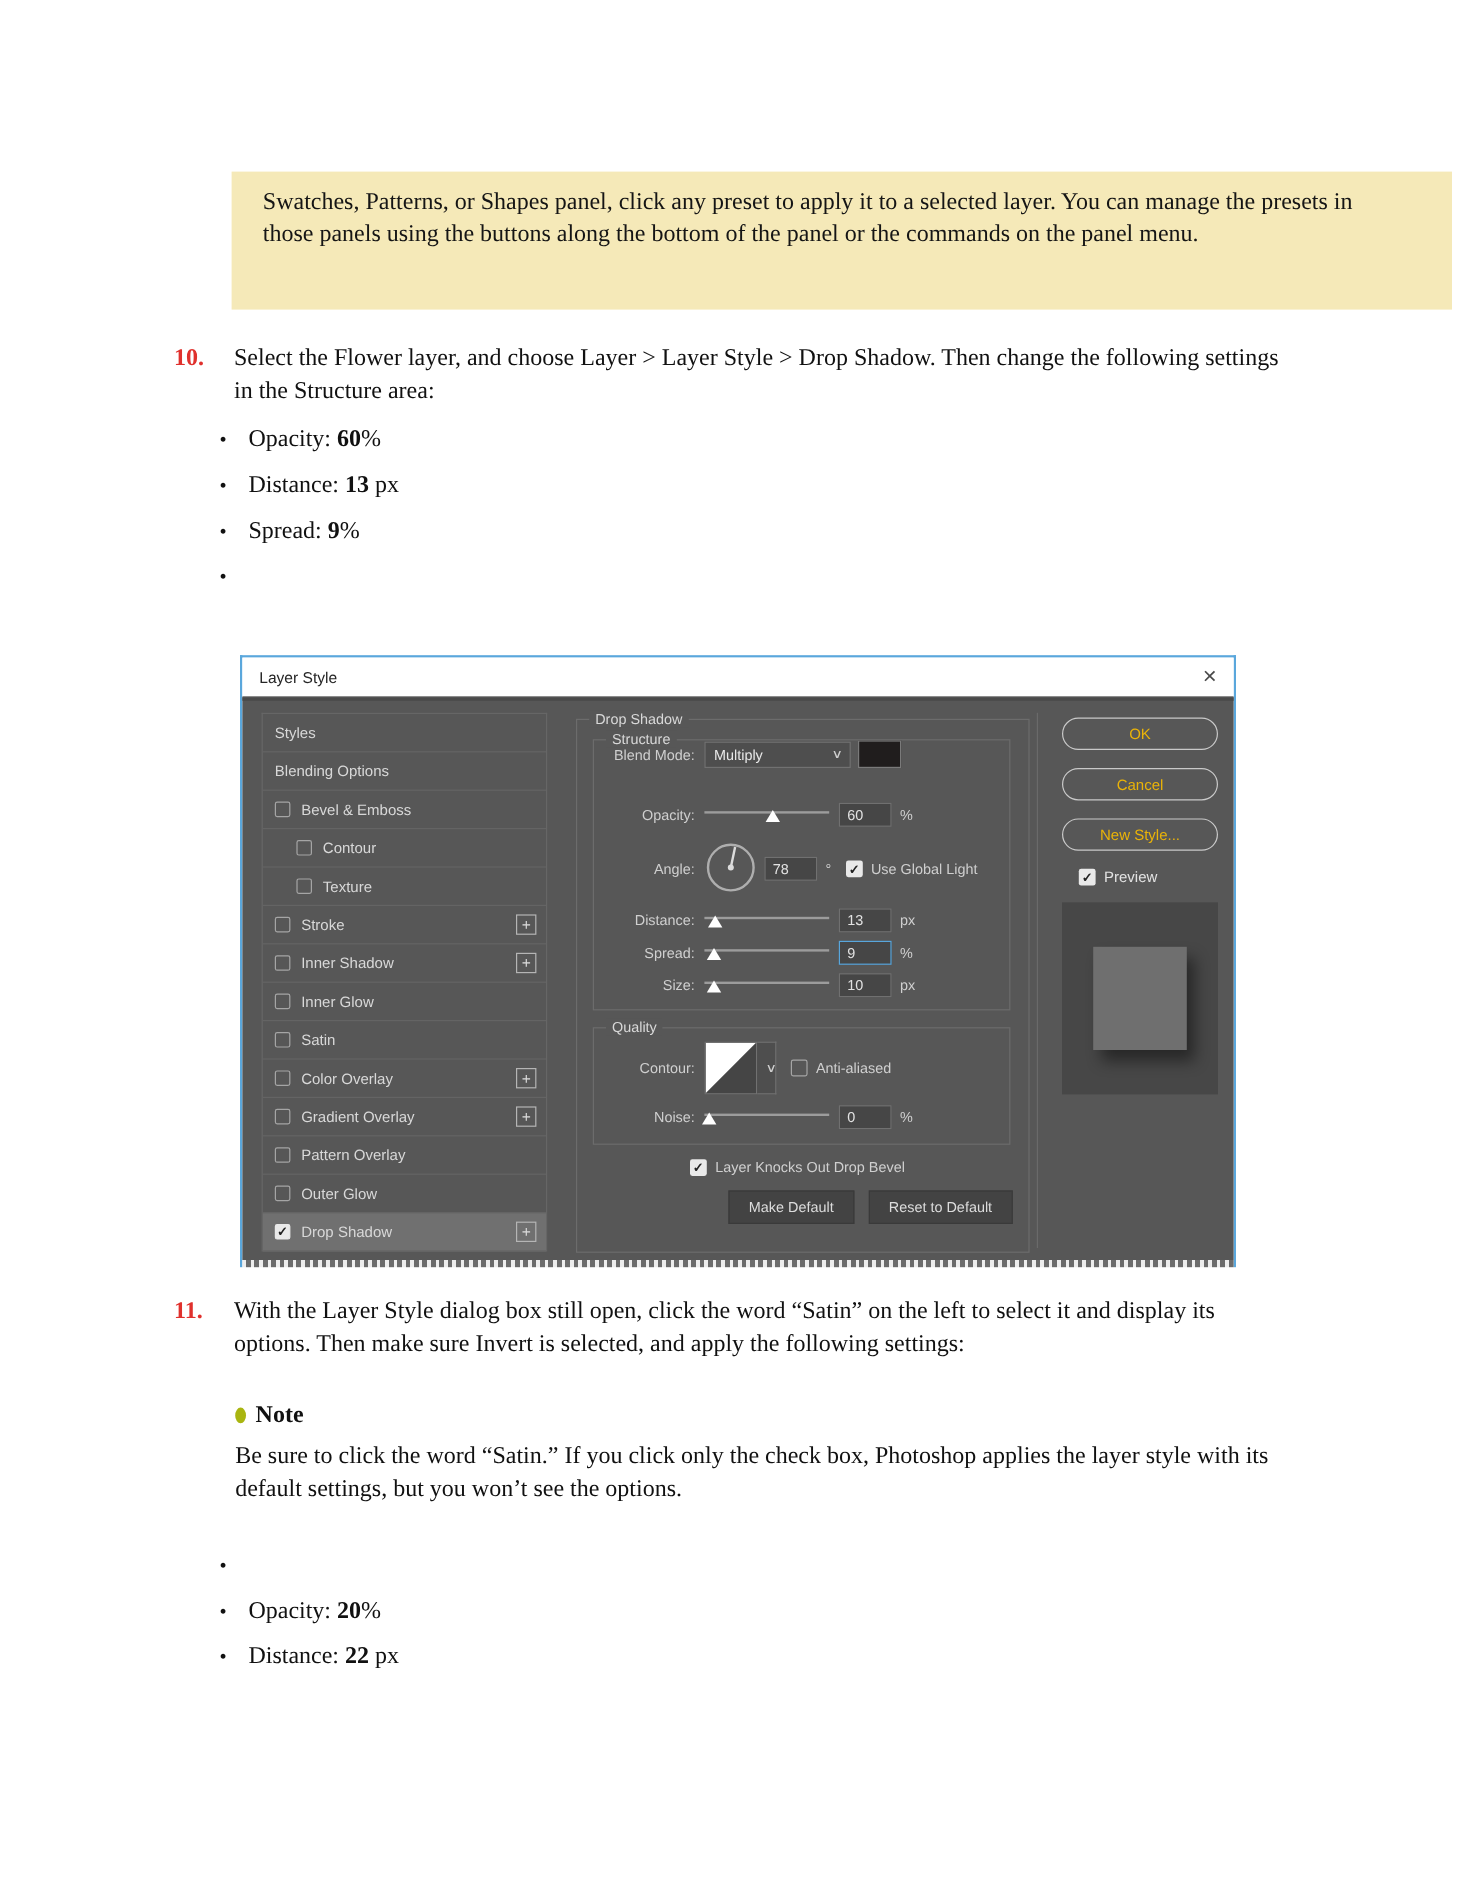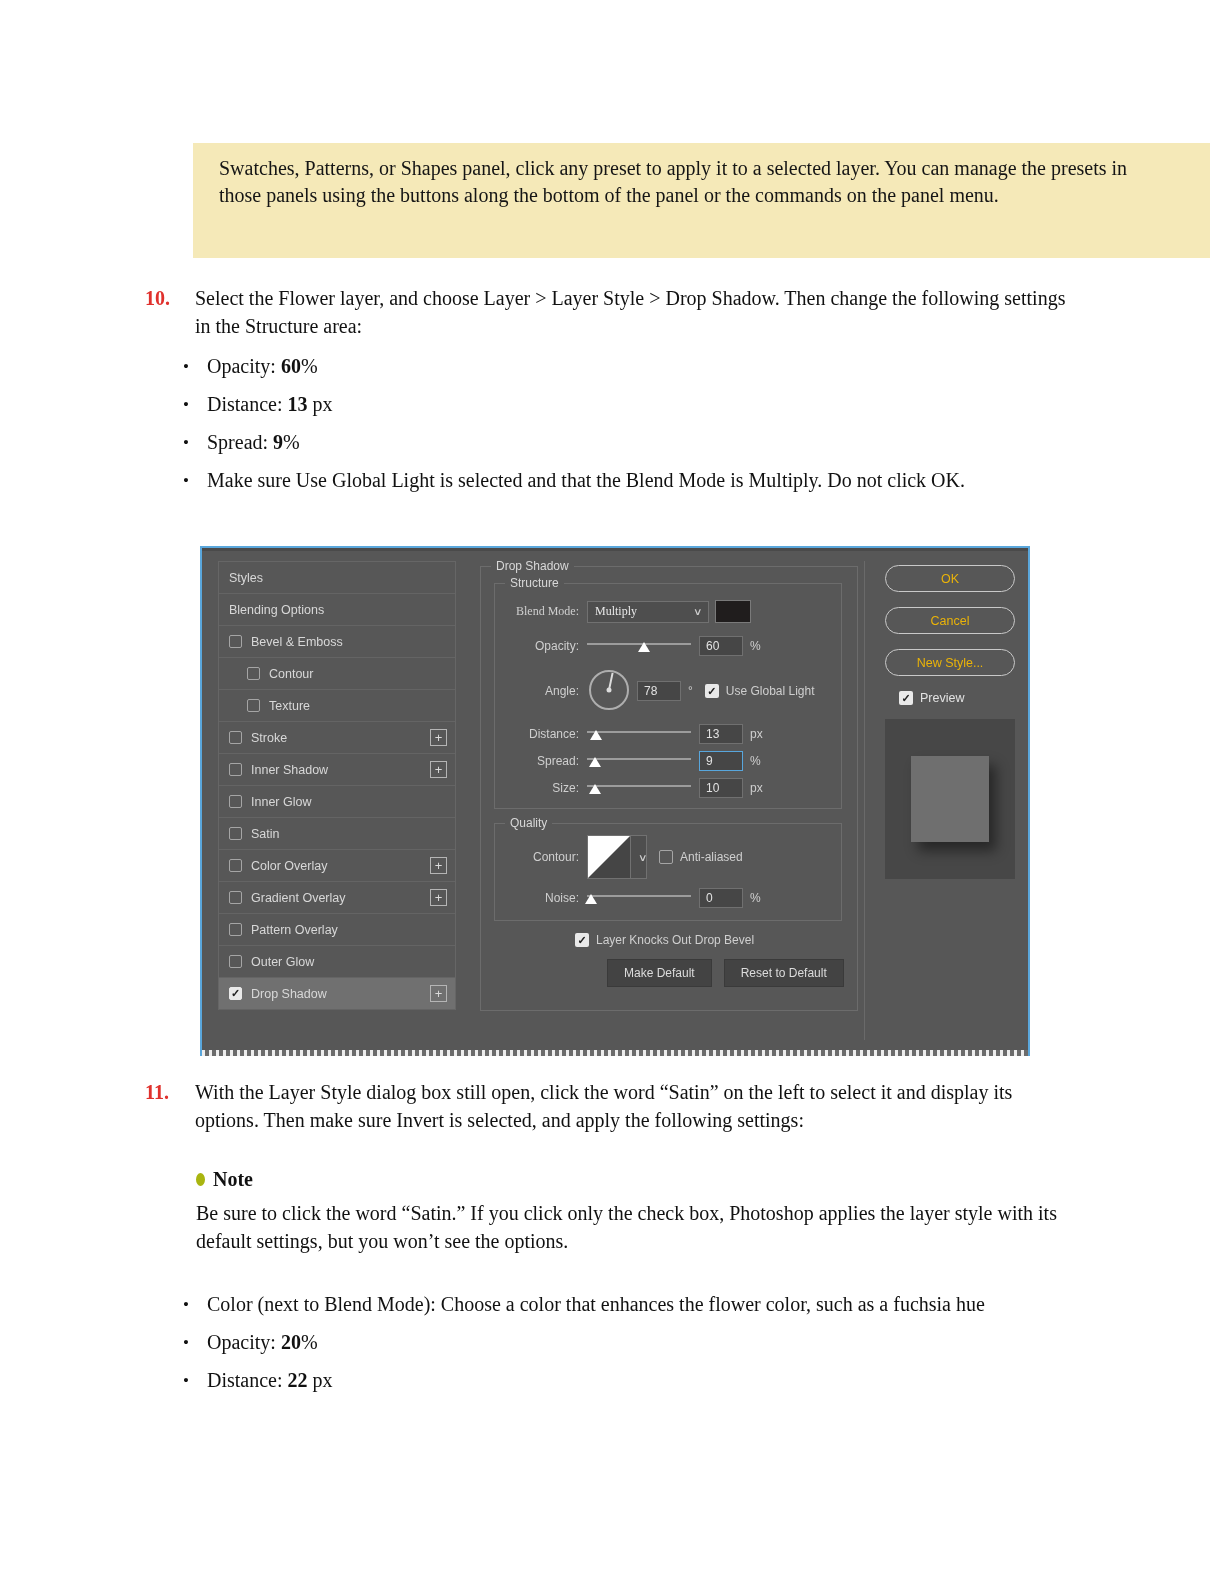--- a/index.html
+++ b/index.html
@@ -111,26 +111,29 @@
   <div class="bullet-item">
     <span class="bdot">•</span>
     <span><span>Distance: </span><span class="b">13</span><span> px</span></span>
   </div>
   <div class="bullet-item">
     <span class="bdot">•</span>
     <span><span>Spread: </span><span class="b">9</span><span>%</span></span>
   </div>
   <div class="bullet-item">
     <span class="bdot">•</span>
-    <span><span>Make sure Use Global Light is selected and that the Blend Mode is Multiply. Do not click OK.</span><span class="b"></span><span></span></span>
   </div>
 </div>
 
 <div id="screenshot">
   <div class="ps-frame">
+    <div class="ps-titlebar">
+      <span class="ps-title">Layer Style</span>
+      <span class="ps-close">×</span>
+    </div>
     <div class="ps-body">
 
       <div class="ps-left">
         <div class="ps-row">
           <span>Styles</span>
         </div>
         <div class="ps-row">
           <span>Blending Options</span>
         </div>
         <div class="ps-row">
@@ -193,21 +196,21 @@
       </div>
 
       <div class="ps-center">
         <div class="gbox" id="gb-main">
           <span class="gbox-label">Drop Shadow</span>
         </div>
 
         <div class="gbox" id="gb-structure">
           <span class="gbox-label">Structure</span>
 
-          <div class="frow" style="left:0; top:16px;font-family:Liberation Serif, serif;">
+          <div class="frow" style="left:0; top:0;">
             <span class="flab">Blend Mode:</span>
             <span class="dd">
               <span>Multiply</span>
               <span class="chev">∨</span>
             </span>
             <span class="swatch"></span>
           </div>
 
           <div class="frow" style="left:0; top:52px;">
             <span class="flab">Opacity:</span>
@@ -336,21 +339,20 @@
 
 <div class="note-head">
   <span class="note-dot"></span>
   <span>Note</span>
 </div>
 <div class="note-body">Be sure to click the word “Satin.” If you click only the check box, Photoshop applies the layer style with its default settings, but you won’t see the options.</div>
 
 <div class="bullets" id="bullets11">
   <div class="bullet-item">
     <span class="bdot">•</span>
-    <span><span>Color (next to Blend Mode): Choose a color that enhances the flower color, such as a fuchsia hue</span><span class="b"></span><span></span></span>
   </div>
   <div class="bullet-item">
     <span class="bdot">•</span>
     <span><span>Opacity: </span><span class="b">20</span><span>%</span></span>
   </div>
   <div class="bullet-item">
     <span class="bdot">•</span>
     <span><span>Distance: </span><span class="b">22</span><span> px</span></span>
   </div>
 </div>

